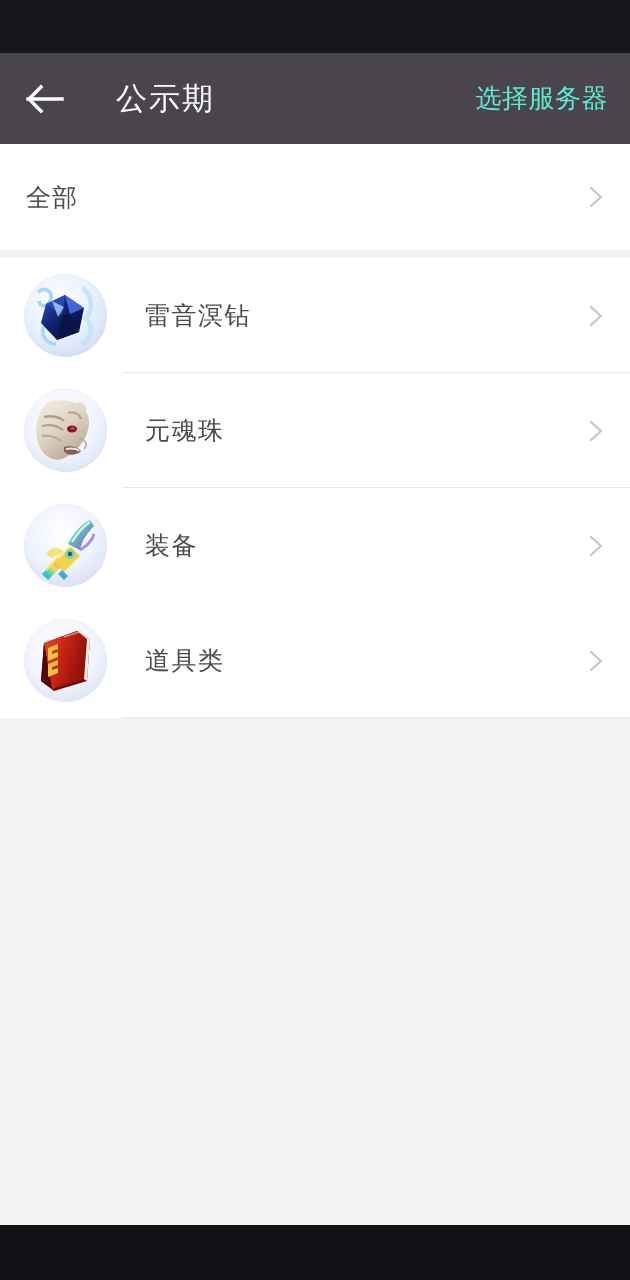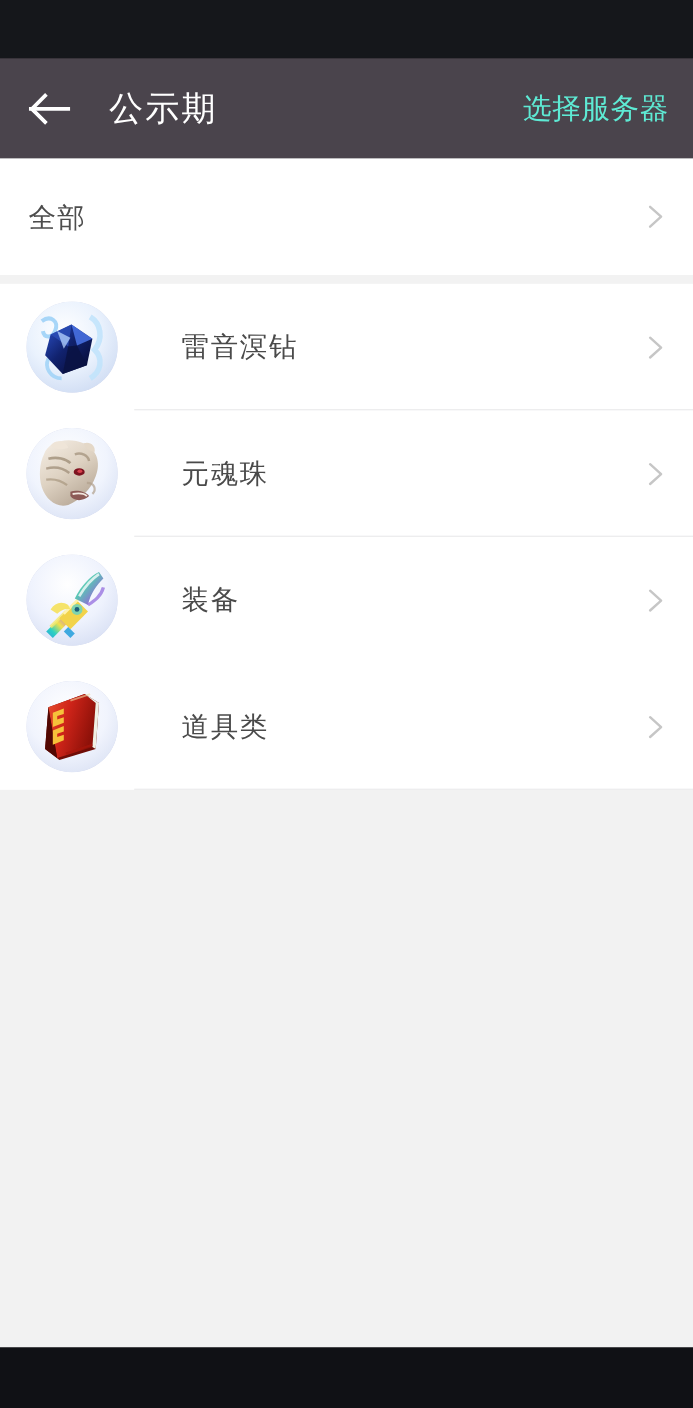--- a/index.html
+++ b/index.html
@@ -27,21 +27,21 @@
     width:92px; height:91px;
     display:flex; align-items:center; justify-content:center;
     cursor:pointer;
   }
   .back-btn svg { display:block; }
   .header-title {
     color:#ffffff;
     font-size:31px;
     letter-spacing:2px;
     font-weight:400;
-    margin-left:7px;
+    margin-left:24px;
     white-space:nowrap;
   }
   .header-action {
     margin-left:auto; margin-right:22px;
     color:#5eead4;
     font-size:26px;
     letter-spacing:0.5px;
     white-space:nowrap;
     cursor:pointer;
   }
@@ -92,21 +92,21 @@
   .avatar {
     width:83px; height:83px; border-radius:50%;
     flex:0 0 83px;
     position:relative; overflow:hidden;
     background:radial-gradient(circle at 42% 36%, #ffffff 0%, #f4f6fd 48%, #e3e7f7 78%, #dadff3 100%);
     box-shadow:inset 0 0 0 1px rgba(200,208,232,0.55);
   }
   .avatar svg { position:absolute; inset:0; display:block; }
 
   .item-label {
-    margin-left:58px;
+    margin-left:38px;
     font-size:25px; color:#4a4a4a; letter-spacing:1.5px;
   }
   .item-chev { margin-left:auto; width:26px; height:26px; }
 
   
   .nav-bar {
     position:absolute; bottom:0; left:0; width:630px; height:55px;
     background:#101115;
   }
 </style>

